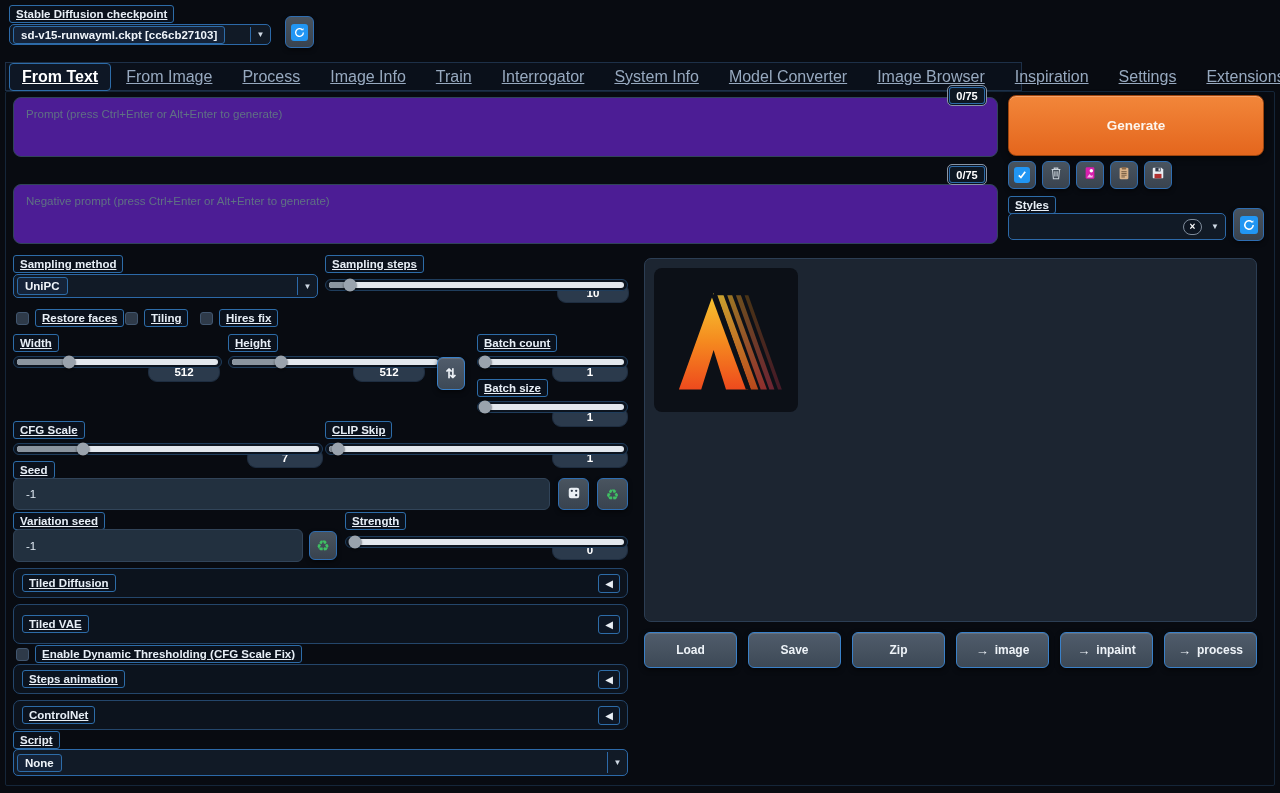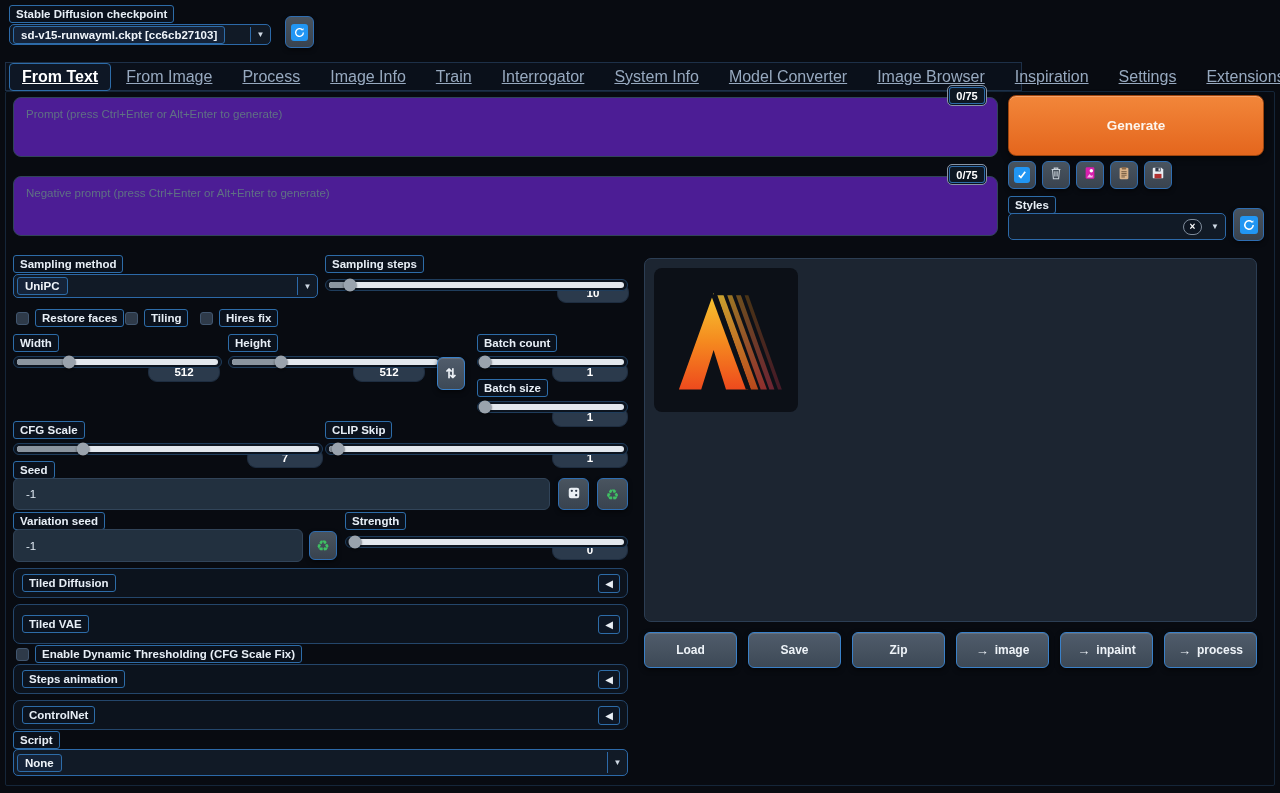--- a/index.html
+++ b/index.html
@@ -10,21 +10,21 @@
     font-family:"Liberation Sans", sans-serif;
     color:#dfe8f2;
   }
   .abs { position:absolute; }
 
   
   .label {
     display:inline-block; padding:1px 6px; line-height:14px;
     border:1px solid #2d6ca8; border-radius:3px;
     background:rgba(12,20,33,.7); color:#e7eef6;
-    font-size:11.5px; font-weight:700; white-space:nowrap;
+    font-size:11.5px; font-weight:700; white-space:nowrap;text-decoration:underline;
   }
 
   
   .tag {
     display:inline-block; padding:1px 7px; line-height:14px;
     border:1px solid #2d6ca8; border-radius:3px; background:#152338;
     color:#f0f5fa; font-size:11.5px; font-weight:700; white-space:nowrap;
   }
 
   .dd {
@@ -182,21 +182,21 @@
     <span class="tab">Extensions</span>
   </div>
 
   <div class="abs" style="left:5px; top:91px; width:1270px; height:695px; border:1px solid #152固639;border:1px solid #152639; border-radius:2px;"></div>
 
   <div class="abs" style="left:13px; top:97px; width:985px; height:60px;">
     <textarea class="prompt" placeholder="Prompt (press Ctrl+Enter or Alt+Enter to generate)" style=""></textarea>
   </div>
   <div class="abs counter" style="left:947px; top:85px;">0/75</div>
 
-  <div class="abs" style="left:13px; top:176px; width:985px; height:60px;border-radius:25px;">
+  <div class="abs" style="left:13px; top:184px; width:985px; height:60px;border-radius:25px;">
     <textarea class="prompt" placeholder="Negative prompt (press Ctrl+Enter or Alt+Enter to generate)" style=""></textarea>
   </div>
   <div class="abs counter" style="left:947px; top:164px;">0/75</div>
 
   <button class="abs generate" style="left:1008px; top:95px; width:256px; height:61px;">Generate</button>
 
   <div class="abs" style="left:1008px; top:161px; display:flex; gap:6px;">
     <div class="icon-btn">
       <span class="blue-chip" style="width:16px; height:16px;">
         <svg width="10" height="10" viewBox="0 0 14 14">

